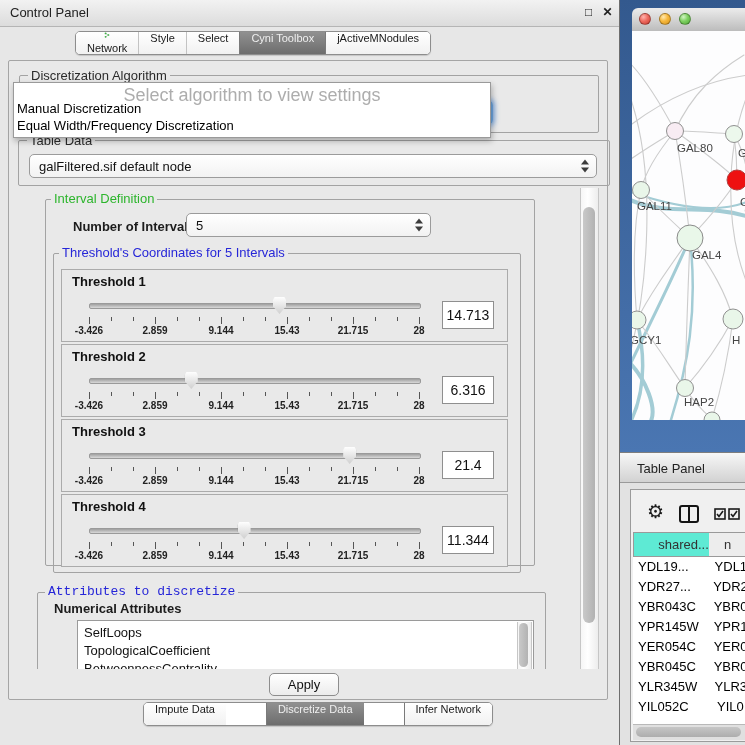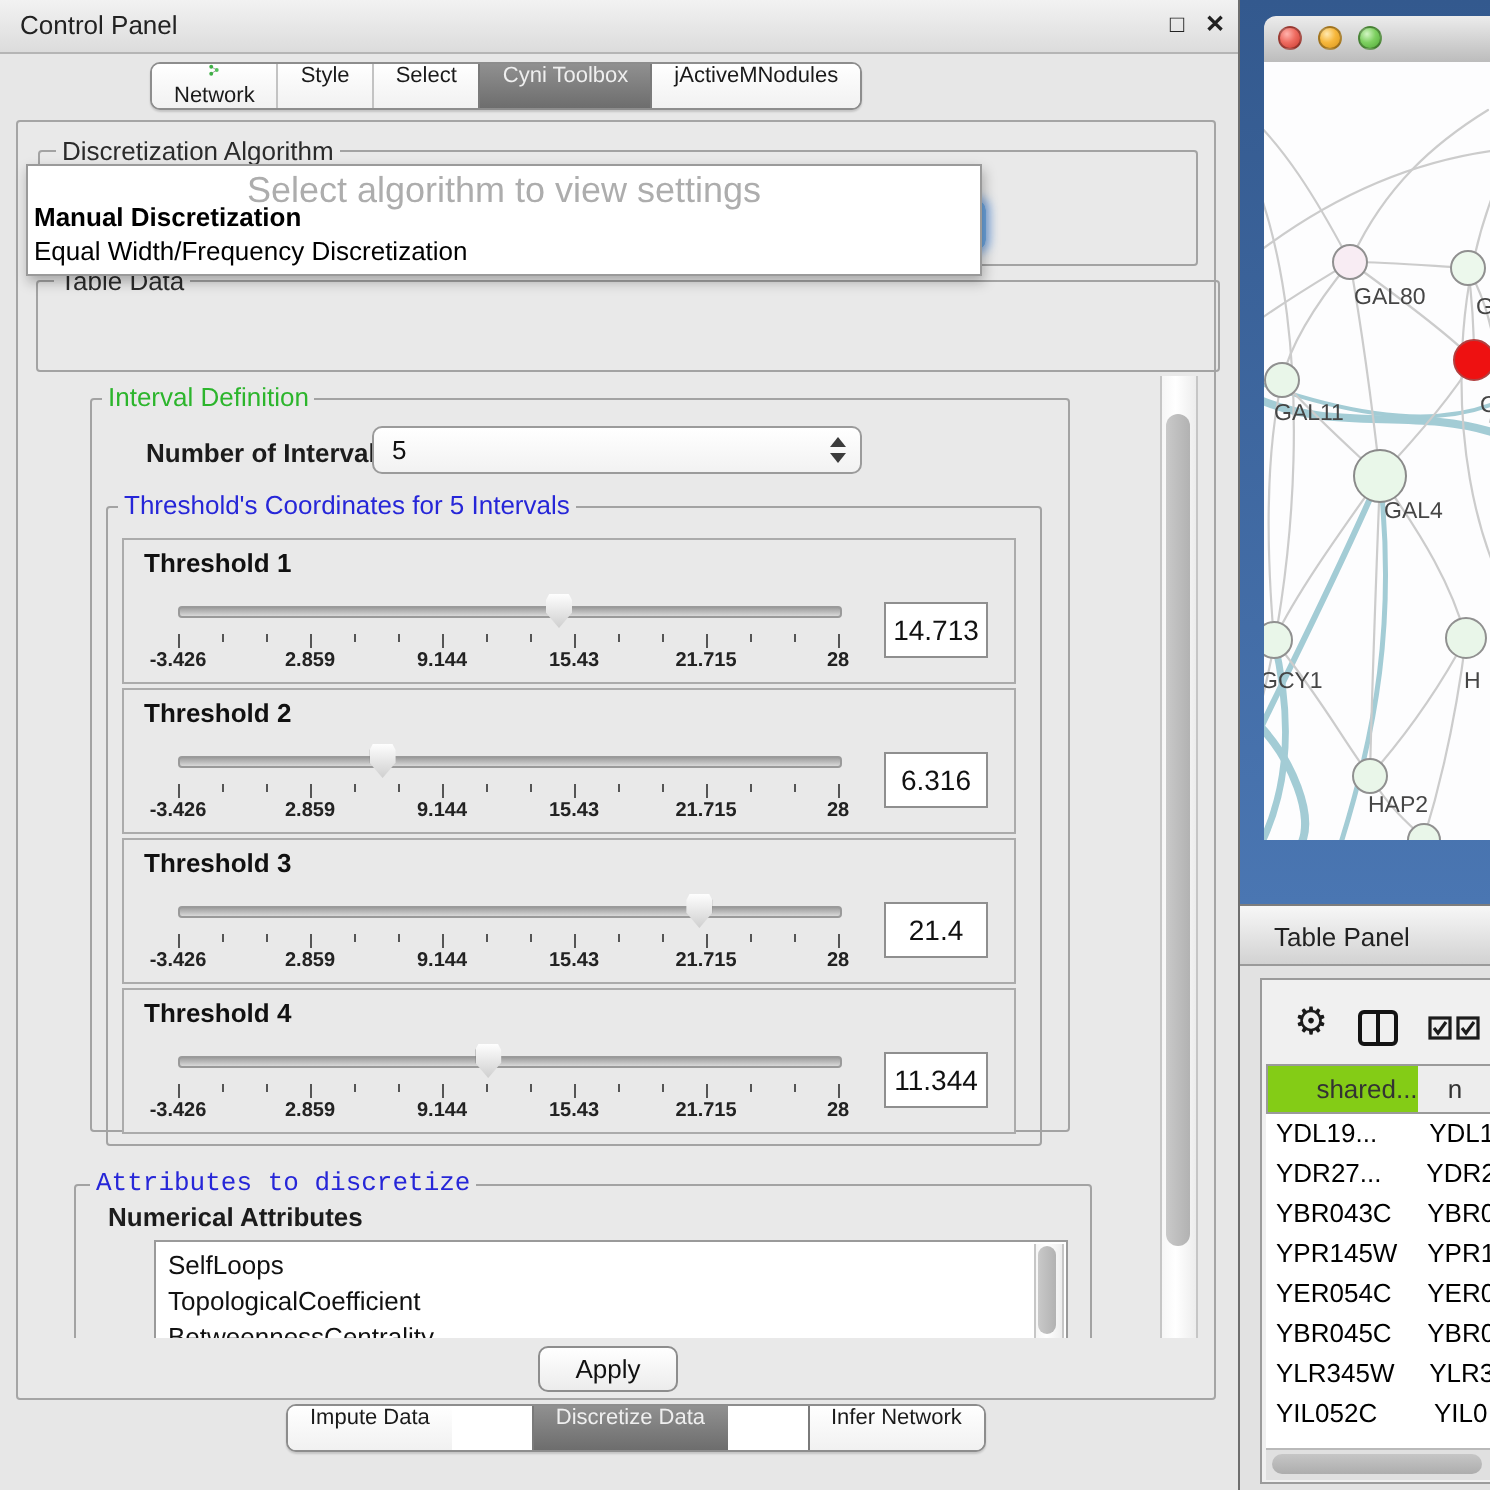--- a/index.html
+++ b/index.html
@@ -42,21 +42,21 @@
           border-left:4px solid transparent;border-right:4px solid transparent;border-bottom:5px solid #3c3c3c;}
   .arr-dn{position:absolute;left:0;bottom:0;width:0;height:0;
           border-left:4px solid transparent;border-right:4px solid transparent;border-top:5px solid #3c3c3c;}
   .focusring{border:2px solid #6ba3dd;box-shadow:0 0 5px 2px rgba(100,155,225,.75);}
 
   
   #algo-popup{position:absolute;left:12px;top:81px;width:476px;height:54px;background:#fff;
               border:1px solid #9a9a9a;box-shadow:1px 3px 6px rgba(0,0,0,.28);z-index:40;}
   #popup-placeholder{position:absolute;left:0;top:2px;width:100%;text-align:center;color:#adadad;font-size:18px;}
   .popt{position:absolute;left:3px;font-size:13px;color:#000;white-space:nowrap;}
-  .popt.bold{font-weight:bold;}
+  .popt.bold{font-weight:normal;}
 
   
   #scrollpane{position:absolute;left:14px;top:187px;width:564px;height:481px;overflow:hidden;}
   .vtrack{position:absolute;background:linear-gradient(90deg,#f6f6f6,#ffffff 40%,#ededed);
           border-left:1px solid #c6c6c6;border-right:1px solid #c6c6c6;}
   .thumb{position:absolute;background:linear-gradient(90deg,#c9c9c9,#b2b2b2);border-radius:6px;}
 
   .thr-panel{position:absolute;border:1px solid #ababab;background:#e9e9e9;}
   .thr-label{position:absolute;left:10px;top:4px;font-weight:bold;font-size:13px;color:#111;}
   .track{position:absolute;height:4px;border-radius:2px;background:linear-gradient(#9f9f9f,#d9d9d9);
@@ -148,20 +148,27 @@
       </div>
       <div class="combo focusring" style="left:14px;top:39px;width:470px;height:25px;">
         <div class="stepper">
           <div class="arr-up"></div>
           <div class="arr-dn"></div>
         </div>
       </div>
 
       <div class="group" style="left:9px;top:79px;width:590px;height:44px;">
         <div class="group-label" style="left:8px;top:-7px;">Table Data</div>
+        <div class="combo" style="left:10px;top:13px;width:568px;height:24px;">
+          <div class="val">galFiltered.sif default node</div>
+          <div class="stepper">
+            <div class="arr-up"></div>
+            <div class="arr-dn"></div>
+          </div>
+        </div>
       </div>
 
       <div id="scrollpane" style="left:6px;top:127px;">
 
         <div class="group" style="left:30px;top:11px;width:488px;height:365px;"></div>
         <div class="group-label glabel-green" style="left:36px;top:4px;">Interval Definition</div>
 
         <div style="position:absolute;left:58px;top:31px;font-weight:bold;">Number of Intervals</div>
         <div class="combo" style="left:171px;top:25px;width:245px;height:24px;">
           <div class="val">5</div>
@@ -403,21 +410,21 @@
 
   <div id="tp-panel">
     <div class="gear" style="left:16px;top:12px;">⚙</div>
     <div class="split-icon" style="left:48px;top:15px;"></div>
     <svg class="abs" style="left:83px;top:18px;" width="28" height="12" viewBox="0 0 28 12">
       <rect x="1" y="1" width="10" height="10" fill="none" stroke="#1c1c1c" stroke-width="1.6"></rect>
       <path d="M3 6 L5 8.5 L9 3" fill="none" stroke="#1c1c1c" stroke-width="1.6"></path>
       <rect x="15" y="1" width="10" height="10" fill="none" stroke="#1c1c1c" stroke-width="1.6"></rect>
       <path d="M17 6 L19 8.5 L23 3" fill="none" stroke="#1c1c1c" stroke-width="1.6"></path>
     </svg>
-    <div class="hcell" style="left:2px;top:42px;width:77px;background:#84cc16;padding-left:24px;">shared...</div>
+    <div class="hcell" style="left:2px;top:42px;width:77px;background:#5eead4;padding-left:24px;">shared...</div>
     <div class="hcell" style="left:78px;top:42px;width:38px;background:#ededed;border-left:none;">n</div>
     <div id="tp-rows" style="left:2px;top:67px;width:113px;height:167px;">
         <div class="trow">
           <div class="tcell" style="width: 76px; padding-left: 5px; box-sizing: border-box;">YDL19...</div>
           <div class="tcell" style="padding-left: 8px;">YDL1</div>
         </div>
         <div class="trow">
           <div class="tcell" style="width: 76px; padding-left: 5px; box-sizing: border-box;">YDR27...</div>
           <div class="tcell" style="padding-left: 8px;">YDR2</div>
         </div>

